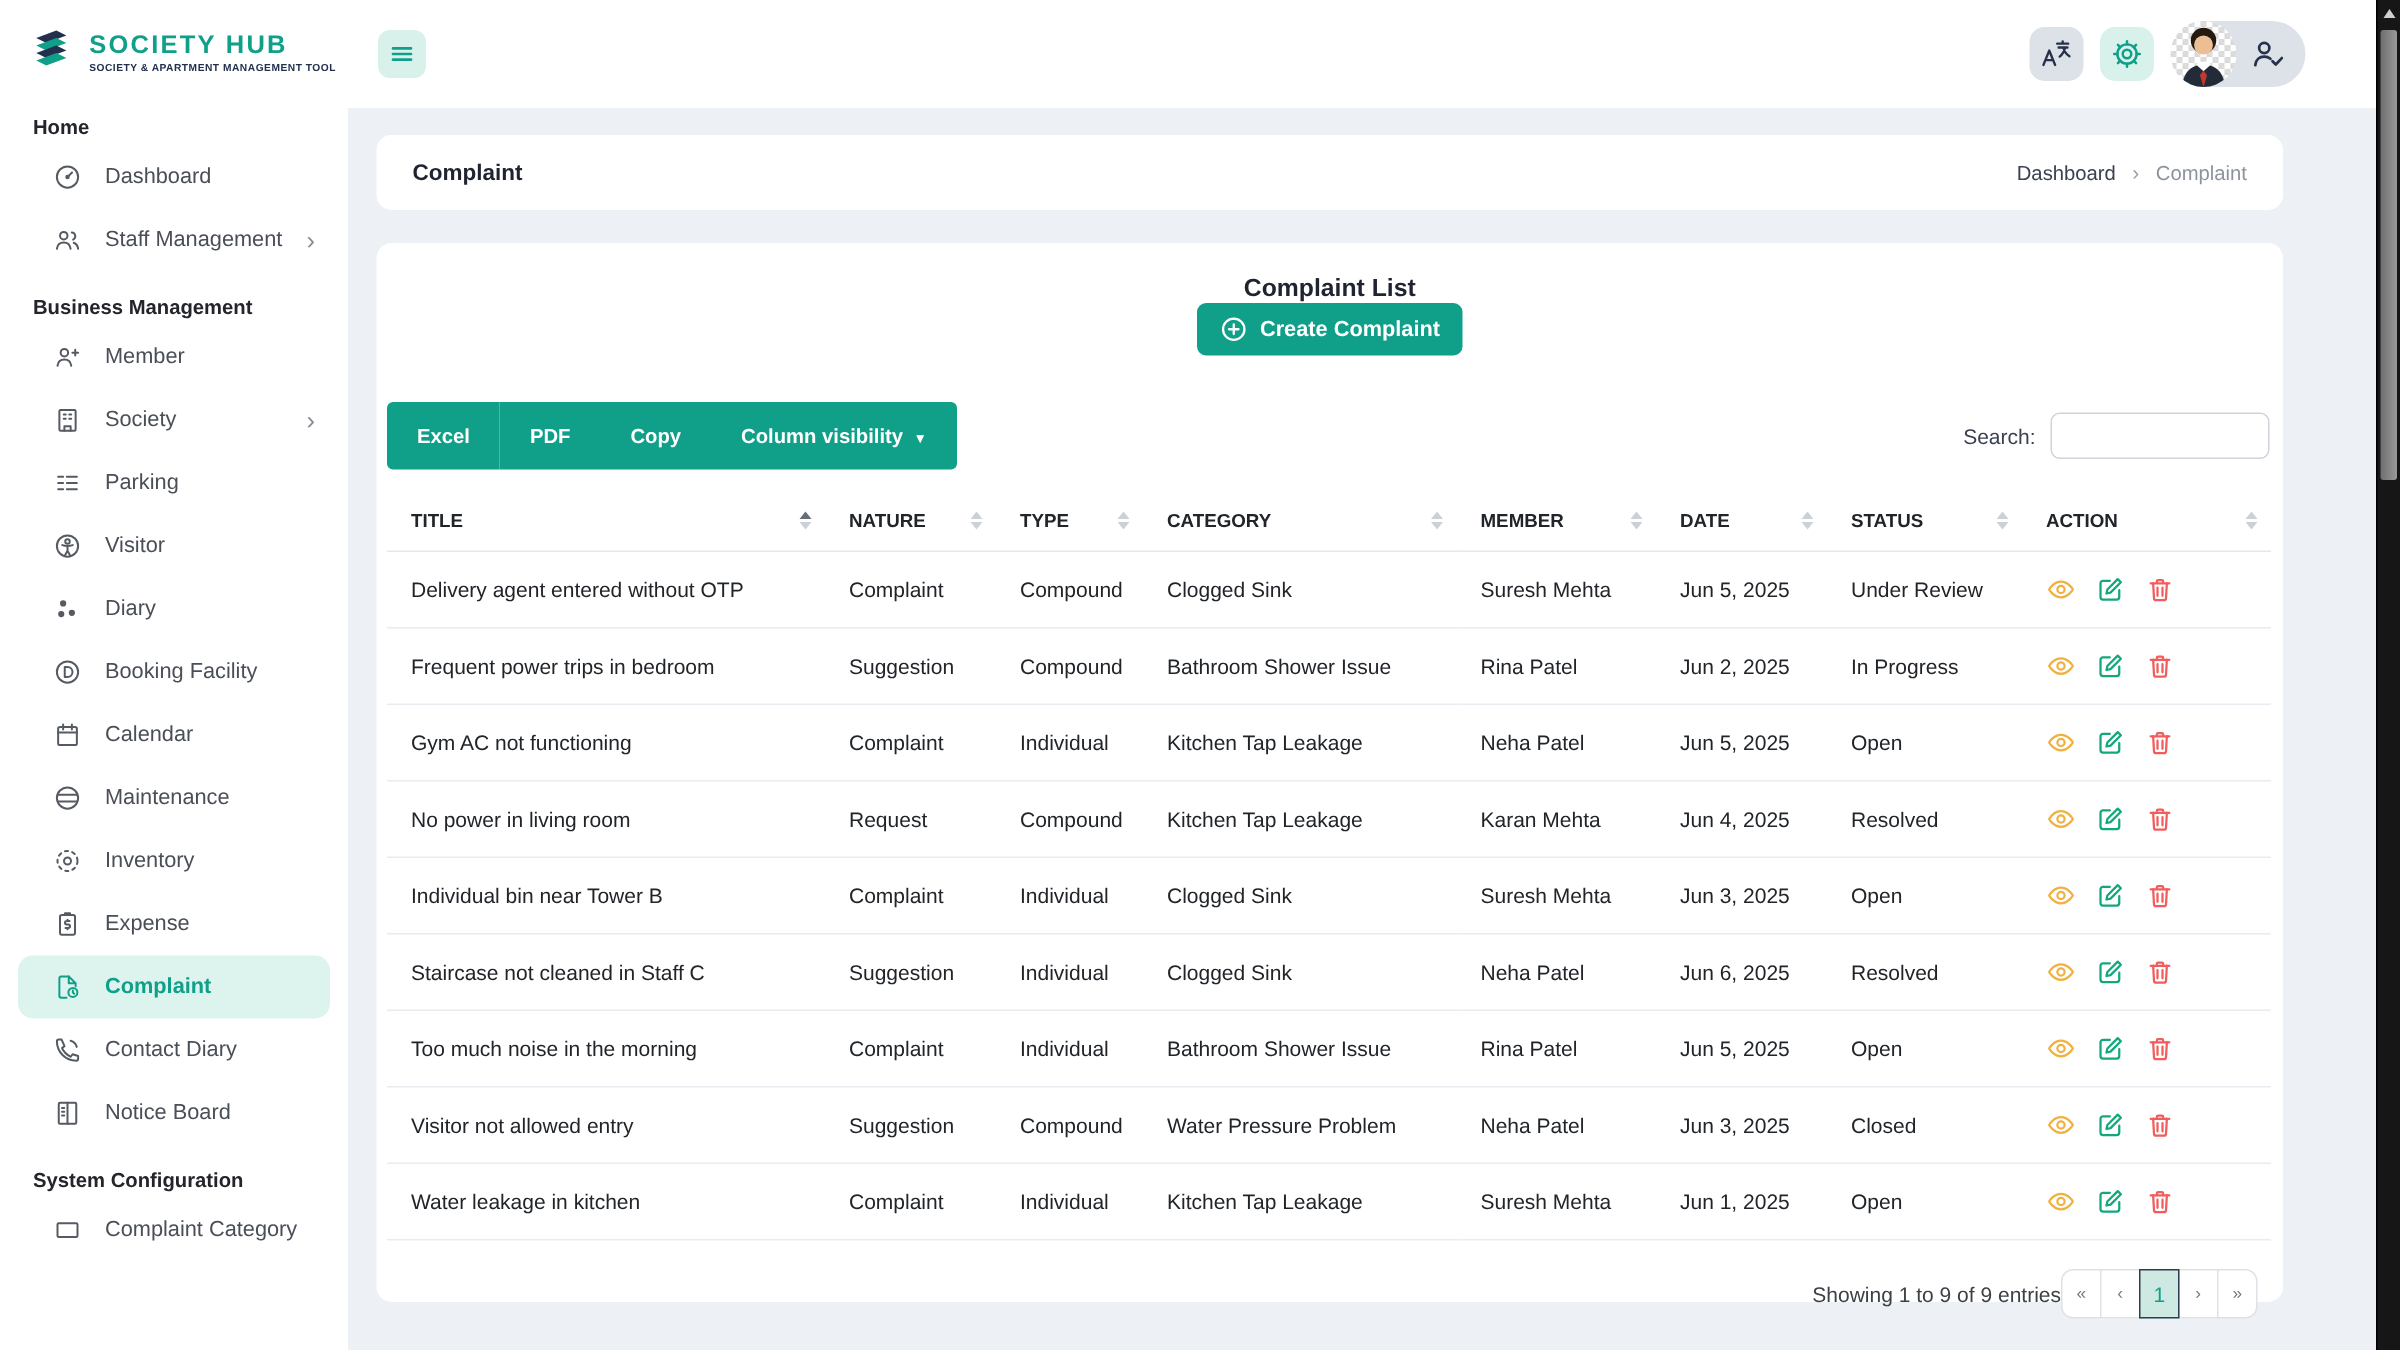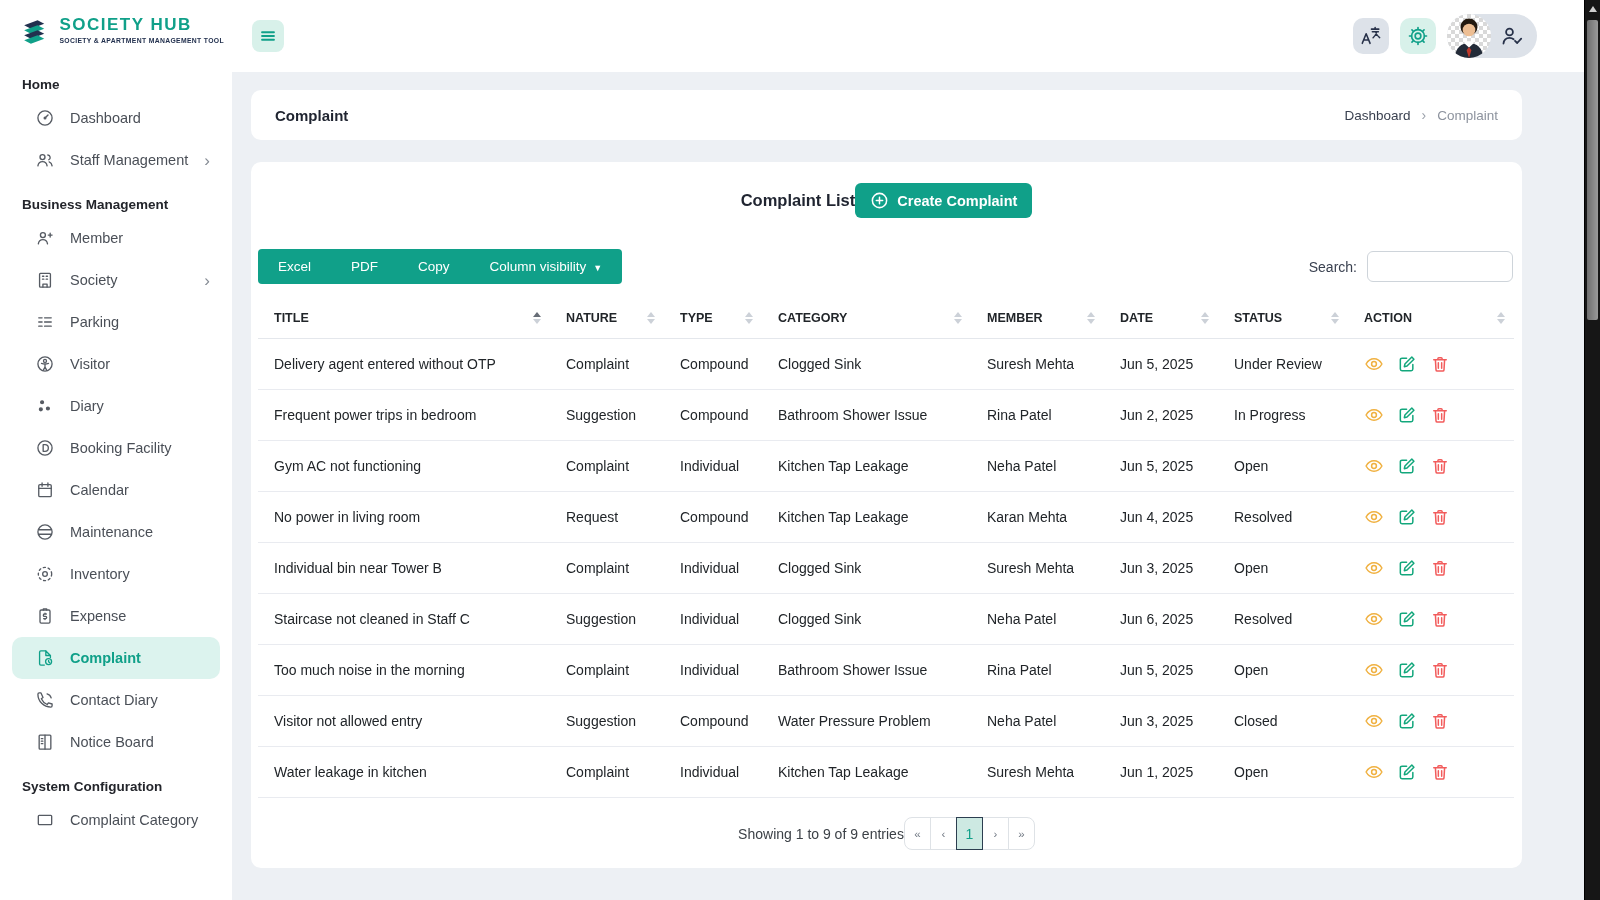--- a/index.html
+++ b/index.html
@@ -11,21 +11,21 @@
   html,body{width:1600px;height:900px;overflow:hidden;background:#fff;}
   body{position:relative;}
 
   
   .scrollbar{position:absolute;right:0;top:0;width:16px;height:900px;background:#161616;border-left:1px solid #000;z-index:60;}
   .sb-arrow{position:absolute;top:6px;left:4px;width:0;height:0;border-left:4px solid transparent;border-right:4px solid transparent;border-bottom:6px solid #cfcfcf;}
   .sb-thumb{position:absolute;top:20px;left:2px;width:11px;height:300px;border-radius:2px;background:linear-gradient(90deg,#6e6e6e,#9a9a9a);}
 
   
   .sidebar{position:absolute;left:0;top:0;width:232px;height:900px;background:#fff;z-index:5;overflow:hidden;}
-  .brand{display:flex;align-items:flex-start;gap:11px;padding:15px 8px 12px 20px;cursor:pointer;}
+  .brand{display:flex;align-items:flex-end;gap:11px;padding:15px 8px 12px 20px;cursor:pointer;}
   .brand-name{color:var(--accent);font-weight:800;font-size:17px;letter-spacing:1.5px;}
   .brand-tagline{color:var(--navy);font-weight:700;font-size:6.8px;letter-spacing:.35px;margin-top:2px;white-space:nowrap;}
   .section-label{font-size:13.5px;font-weight:700;color:#23252b;padding:16px 22px 5px;}
   .side-item{display:flex;align-items:center;height:42px;margin:0 12px;padding:0 10px 0 22px;border-radius:10px;color:#4a4f57;font-size:14.5px;cursor:pointer;}
   .side-item .icon{width:22px;height:22px;flex:0 0 22px;color:#565b63;display:flex;align-items:center;justify-content:center;}
   .side-item .icon svg{width:20px;height:20px;}
   .side-item .lbl{margin-left:14px;}
   .side-item .chev{margin-left:auto;color:#868c95;font-size:17px;line-height:1;}
   .side-item.active{background:var(--accent-light);color:var(--accent);font-weight:700;}
   .side-item.active .icon{color:var(--accent);}
@@ -45,47 +45,47 @@
 
   
   .content{position:absolute;left:232px;top:72px;width:1352px;height:828px;background:var(--bg);padding:18px 62px 0 19px;}
   .title-card{background:#fff;border-radius:10px;height:50px;display:flex;align-items:center;justify-content:space-between;padding:0 24px;}
   .title-card h1{font-size:15px;font-weight:700;color:#1f2430;}
   .breadcrumb{font-size:13.5px;color:#8d939e;display:flex;align-items:center;}
   .breadcrumb a{color:#3a4150;text-decoration:none;cursor:pointer;}
   .breadcrumb .sep{margin:0 11px;color:#9aa0aa;font-size:14px;}
 
   .main-card{background:#fff;border-radius:10px;margin-top:22px;height:706px;}
-  .card-head{display:flex;align-items:center;justify-content:center;padding:21px 24px 18px;}
+  .card-head{display:flex;align-items:center;justify-content:space-between;padding:21px 24px 18px;flex-direction:column;}
   .card-head h2{font-size:16.5px;font-weight:700;color:#1f2430;}
   .create-btn{background:var(--accent);color:#fff;border:none;border-radius:6px;height:35px;padding:0 15px;font-size:14.5px;font-weight:600;display:flex;align-items:center;gap:8px;cursor:pointer;}
 
   .toolbar{display:flex;align-items:center;justify-content:space-between;padding:13px 9px 12px 7px;}
   .btn-group{display:flex;}
-  .btn-group button{background:var(--accent);color:#fff;border:none;height:35px;padding:0 20px;font-size:13.5px;font-weight:400;cursor:pointer;display:flex;align-items:center;gap:7px;}
+  .btn-group button{background:var(--accent);color:#fff;border:none;height:45px;padding:0 20px;font-size:13.5px;font-weight:700;cursor:pointer;display:flex;align-items:center;gap:7px;}
   .btn-group button:first-child{border-radius:4px 0 0 4px;}
   .btn-group button:last-child{border-radius:0 4px 4px 0;}
   .caret{font-size:9px;transform:translateY(1px);}
   .search{display:flex;align-items:center;gap:10px;font-size:14px;color:#3a4150;}
   .search input{width:146px;height:31px;border:1px solid #ced4da;border-radius:6px;padding:0 8px;font-size:14px;outline:none;background:#fff;}
 
   table{width:1256px;margin:2px 7px 0;border-collapse:collapse;table-layout:fixed;}
   thead th{text-align:left;font-size:12.5px;font-weight:700;color:#212529;padding:13px 24px 13px 16px;border-bottom:1px solid #e4e7ec;position:relative;}
   .sort{position:absolute;right:9px;top:50%;transform:translateY(-50%);display:flex;flex-direction:column;gap:2px;cursor:pointer;}
   .sort i{width:0;height:0;border-left:4px solid transparent;border-right:4px solid transparent;}
   .sort .up{border-bottom:5px solid #ccd1d8;}
   .sort .down{border-top:5px solid #ccd1d8;}
   th.sorted-asc .sort .up{border-bottom-color:#676d76;}
   tbody td{font-size:14px;color:var(--txt);padding:15px 10px 15px 16px;border-bottom:1px solid var(--line);line-height:19px;white-space:nowrap;overflow:hidden;}
   .actions{display:flex;gap:13px;align-items:center;border-bottom:none !important;}
   tr .act-cell{border-bottom:1px solid var(--line);}
   .act{background:none;border:none;padding:0;cursor:pointer;display:flex;}
   .act.view{color:var(--view);} .act.edit{color:var(--edit);} .act.del{color:var(--del);}
 
-  .table-footer{display:flex;align-items:center;justify-content:center;padding:19px 17px 0;}
+  .table-footer{display:flex;align-items:center;justify-content:flex-end;padding:19px 17px 0;}
   .entries{font-size:14px;color:#3c4147;}
   .pagination{display:flex;}
   .page-btn{min-width:27px;height:33px;border:1px solid #dee2e6;background:#fff;color:#707883;font-size:11.5px;display:flex;align-items:center;justify-content:center;margin-left:-1px;cursor:pointer;}
   .page-btn:first-child{border-radius:8px 0 0 8px;margin-left:0;}
   .page-btn:last-child{border-radius:0 8px 8px 0;}
   .page-btn.active{background:#cde9e2;color:var(--accent);border:1.5px solid #2c3e50;font-size:14px;z-index:2;}
 </style>
 </head>
 <body>
 

